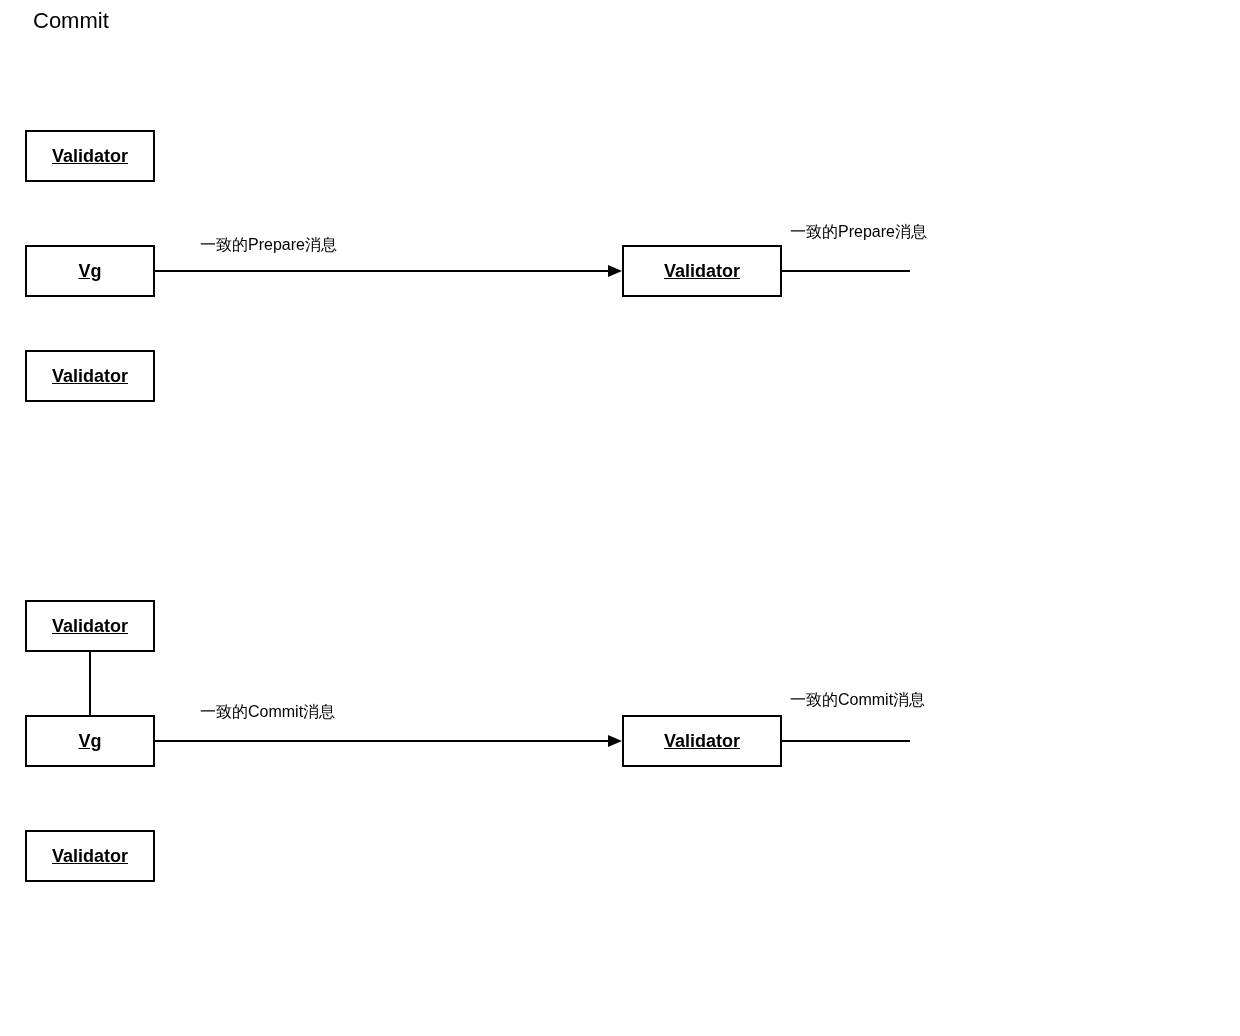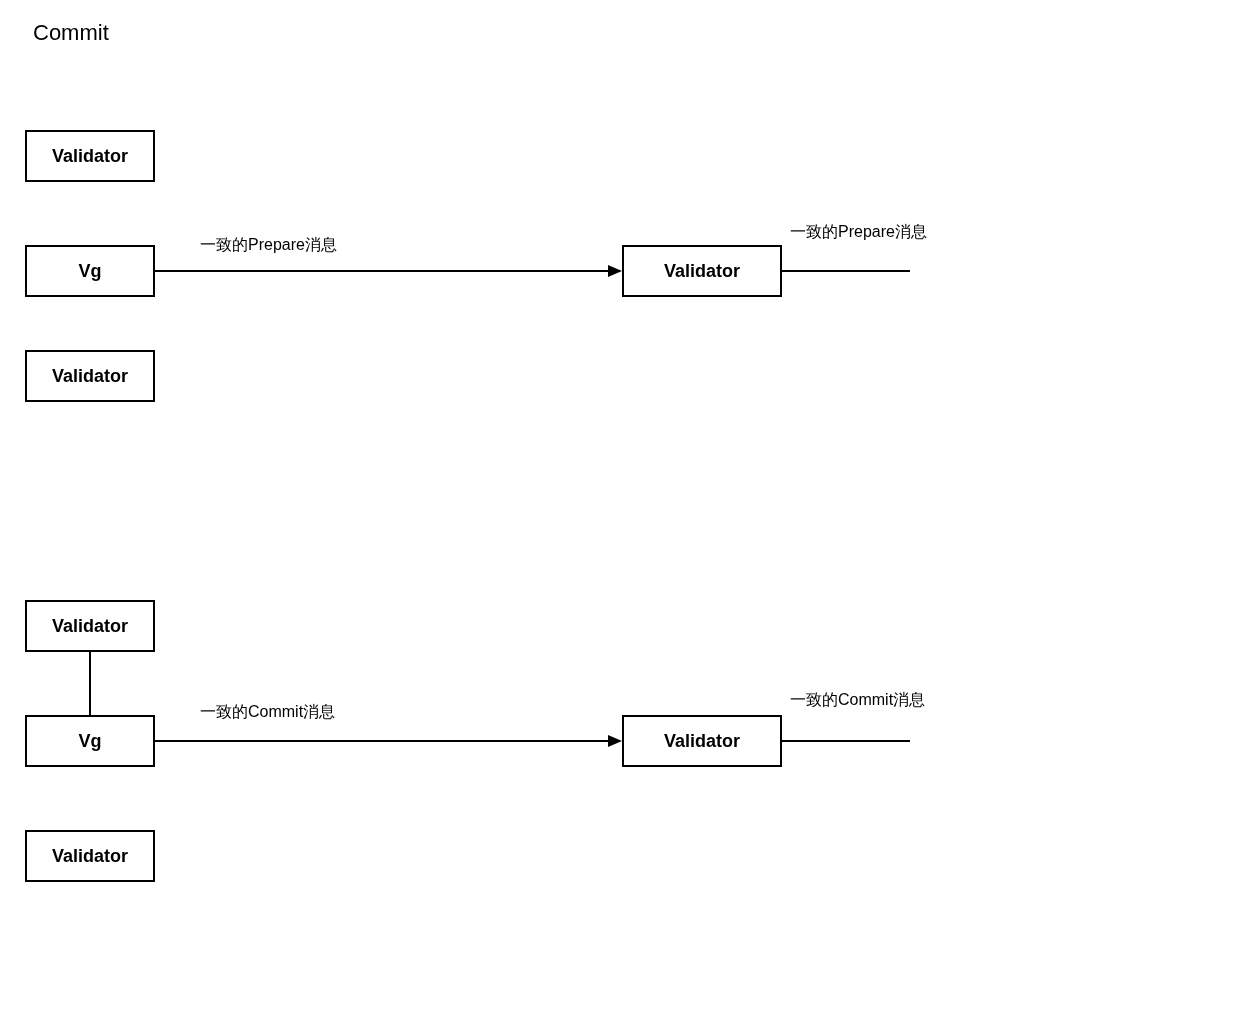--- a/index.html
+++ b/index.html
@@ -6,21 +6,21 @@
     body {
       background: #ffffff;
       font-family: 'Arial', sans-serif;
       width: 1240px;
       min-height: 1036px;
       position: relative;
       overflow: hidden;
     }
     .page-title {
       position: absolute;
-      top: 20px;
+      top: 8px;
       left: 33px;
       font-size: 22px;
       font-weight: normal;
       color: #000;
     }
     
     .diagram1 {
       position: absolute;
       top: 60px;
       left: 10px;
@@ -37,20 +37,21 @@
     }
     .box {
       position: absolute;
       border: 2px solid #000;
       display: flex;
       align-items: center;
       justify-content: center;
       font-size: 18px;
       font-weight: bold;
       background: #fff;
+      text-decoration: underline;
     }
     svg.diagram-svg {
       position: absolute;
       top: 0;
       left: 0;
       width: 100%;
       height: 100%;
       overflow: visible;
     }
     .label {

